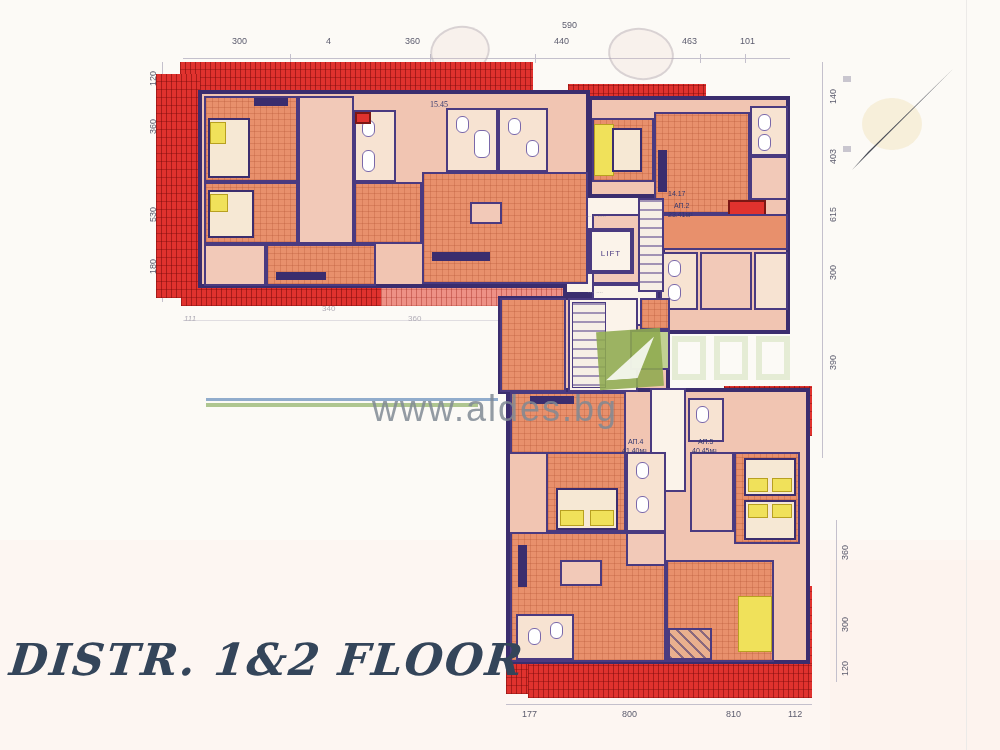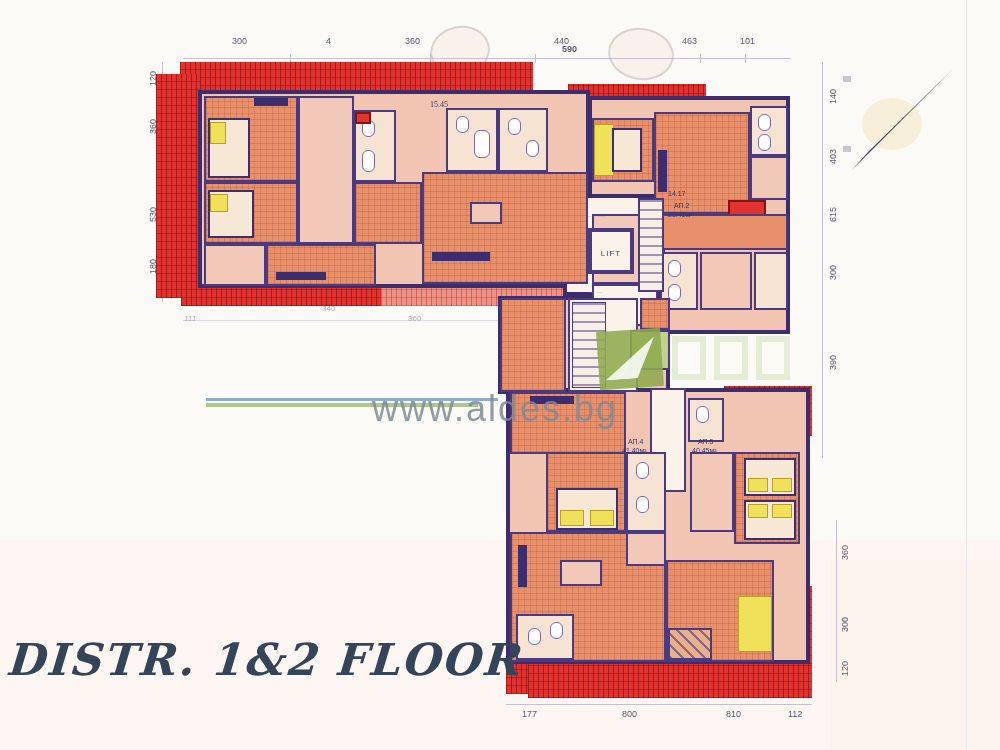--- a/index.html
+++ b/index.html
@@ -195,21 +195,21 @@
   <div class="lbl" style="left:668px;top:211px;">23.41м²</div>
   <div class="lbl" style="left:628px;top:438px;">АП.4</div>
   <div class="lbl" style="left:622px;top:447px;">41.40м²</div>
   <div class="lbl" style="left:698px;top:438px;">АП.5</div>
   <div class="lbl" style="left:692px;top:447px;">40.45м²</div>
 
   <span class="dim" style="left:232px;top:36px;">300</span>
   <span class="dim" style="left:326px;top:36px;">4</span>
   <span class="dim" style="left:405px;top:36px;">360</span>
   <span class="dim" style="left:510px;top:36px;margin-left:44px;">440</span>
-  <span class="dim" style="left:562px;top:44px;font-weight:bold;">590</span>
+  <span class="dim" style="left:562px;top:20px;">590</span>
   <span class="dim" style="left:682px;top:36px;">463</span>
   <span class="dim" style="left:740px;top:36px;">101</span>
 
   <span class="dim v" style="left:828px;top:104px;">140</span>
   <span class="dim v" style="left:828px;top:164px;">403</span>
   <span class="dim v" style="left:828px;top:222px;">615</span>
   <span class="dim v" style="left:828px;top:280px;">300</span>
   <span class="dim v" style="left:828px;top:370px;">390</span>
   <span class="dim v" style="left:840px;top:560px;">360</span>
   <span class="dim v" style="left:840px;top:632px;">300</span>

